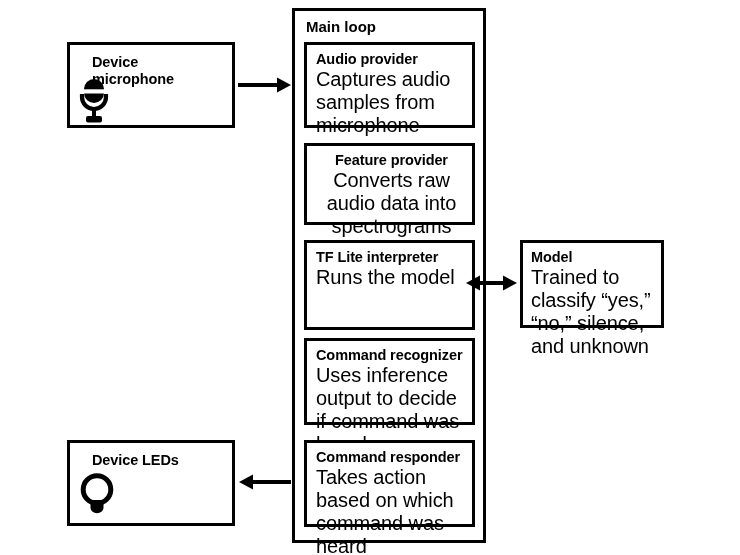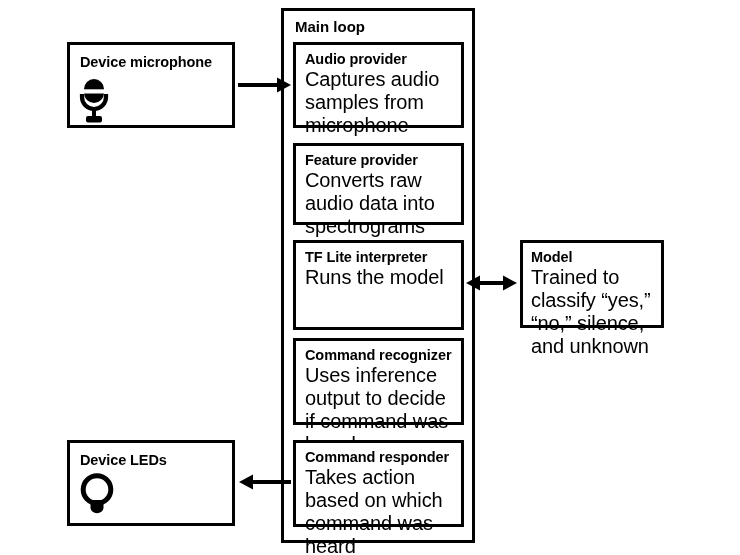--- a/index.html
+++ b/index.html
@@ -8,32 +8,32 @@
     font-family:"Liberation Sans","DejaVu Sans",sans-serif; color:#000;
     overflow:hidden;
   }
   .box {
     position:absolute; border:3px solid #000; background:#fff;
     box-sizing:border-box;
   }
   .box-title { font-weight:bold; font-size:14.5px; line-height:17px; letter-spacing:-0.1px; }
   .box-desc  { font-size:20px; line-height:23px; letter-spacing:-0.1px; }
   .inner-pad { padding:6px 5px 7px 9px; }
-  .device-pad { padding:9px 8px 7px 10px; }
+  .device-pad { padding:9px 8px 7px 22px; }
 
   
   #device-microphone { left:67px; top:42px; width:168px; height:86px; }
   
   #device-leds { left:67px; top:440px; width:168px; height:86px; }
   
-  #main-loop { left:281px; top:8px; width:194px; height:535px; }
+  #main-loop { left:292px; top:8px; width:194px; height:535px; }
   #main-loop-label { position:absolute; left:11px; top:7px; font-weight:bold; font-size:15px; }
   .loop-box { left:9px; width:171px; }
   #box-audio      { top:31px;  height:86px; }
-  #box-feature    { top:132px; height:82px; }
+  #box-feature    { top:132px; height:82px;text-align:center; }
   #box-interpreter{ top:229px; height:90px; }
   #box-recognizer { top:327px; height:87px; }
   #box-responder  { top:429px; height:87px; }
   
   #model-box { left:520px; top:240px; width:144px; height:88px; padding:6px 4px 21px 8px; }
 
   .icon { position:absolute; }
   #mic-icon  { left:9px;  top:33px; }
   #bulb-icon { left:9px;  top:30px; }
 

